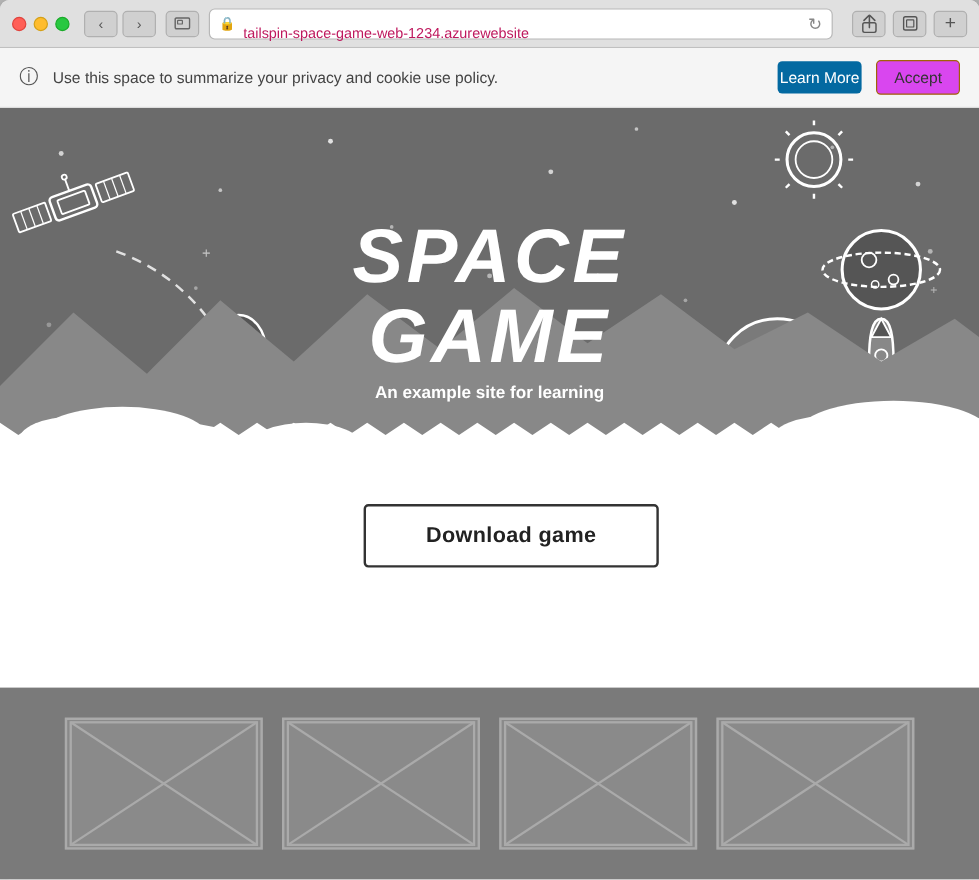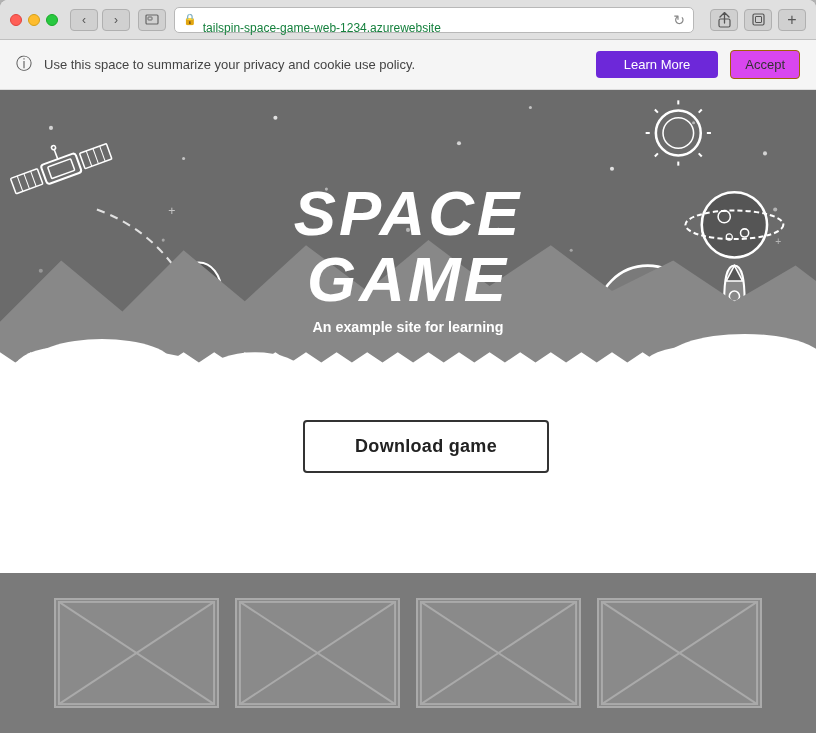--- a/index.html
+++ b/index.html
@@ -99,21 +99,21 @@
     }
 
     .lock-icon {
       color: #888;
       font-size: 11px;
     }
 
     .address-text {
       flex: 1;
       font-size: 12px;
-      color: #15803d;
+      color: #be185d;
       overflow: hidden;
       text-overflow: ellipsis;
       white-space: nowrap;
       margin-top: 16px;
     }
 
     .reload-btn {
       color: #888;
       font-size: 14px;
       cursor: pointer;
@@ -150,25 +150,25 @@
       flex-shrink: 0;
     }
 
     .cookie-text {
       flex: 1;
       font-size: 13px;
       color: #444;
     }
 
     .cookie-learn-more {
-      background: #6d28d9;
+      background: #0369a1;
       color: white;
       border: none;
       border-radius: 4px;
-      padding: 6px 28px;
+      padding: 6px 2px;
       font-size: 13px;
       font-weight: 500;
       cursor: pointer;
       white-space: nowrap;
     }
 
     .cookie-accept {
       background: #d946ef;
       color: #333;
       border: 1px solid #a16207;

